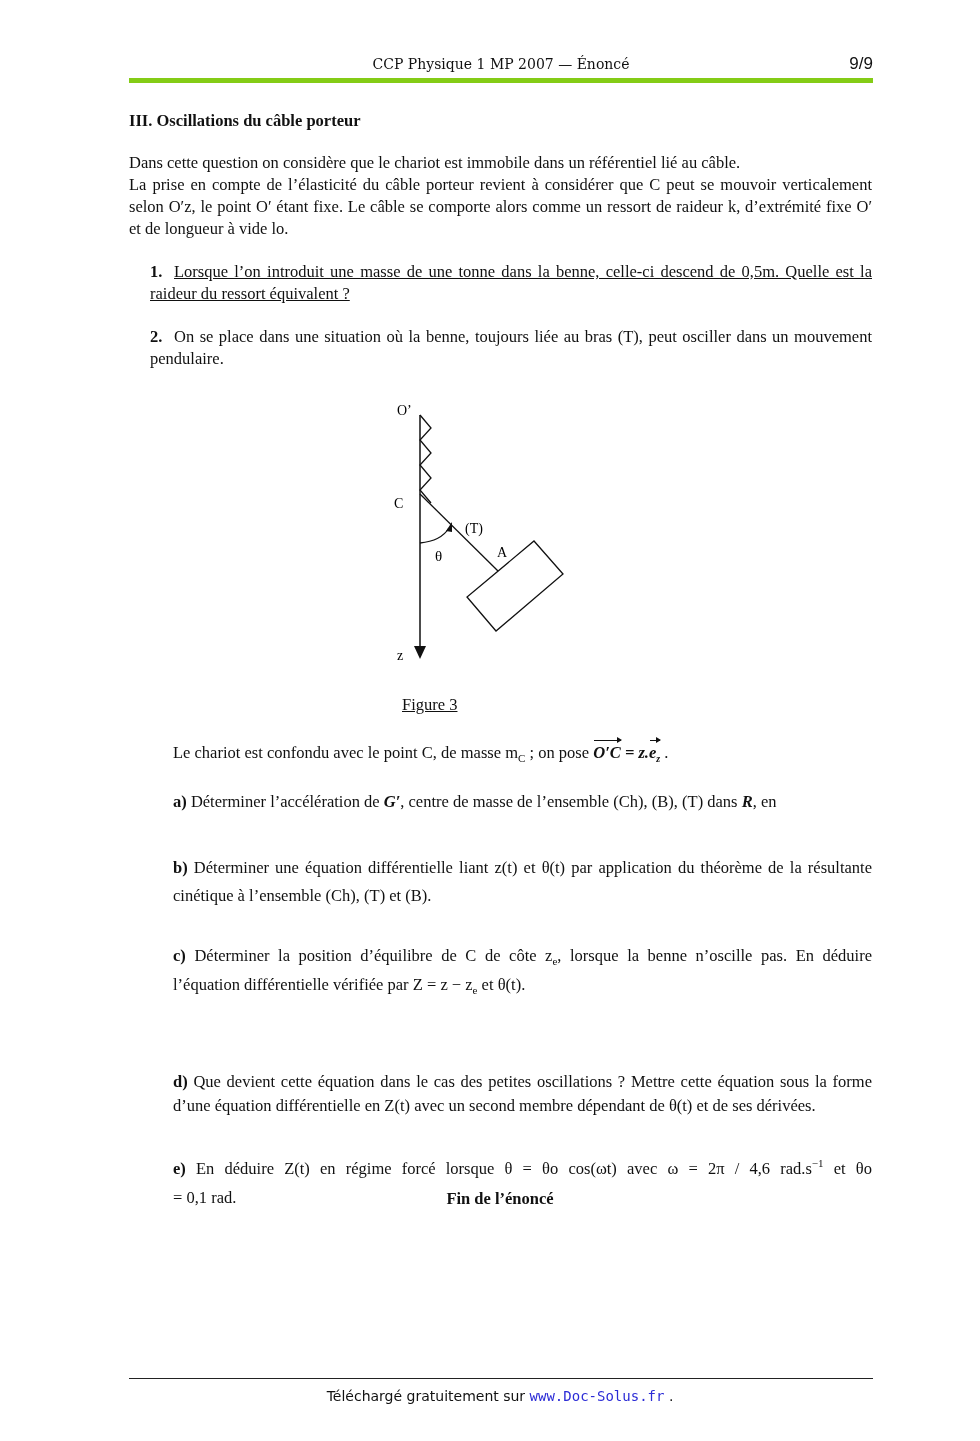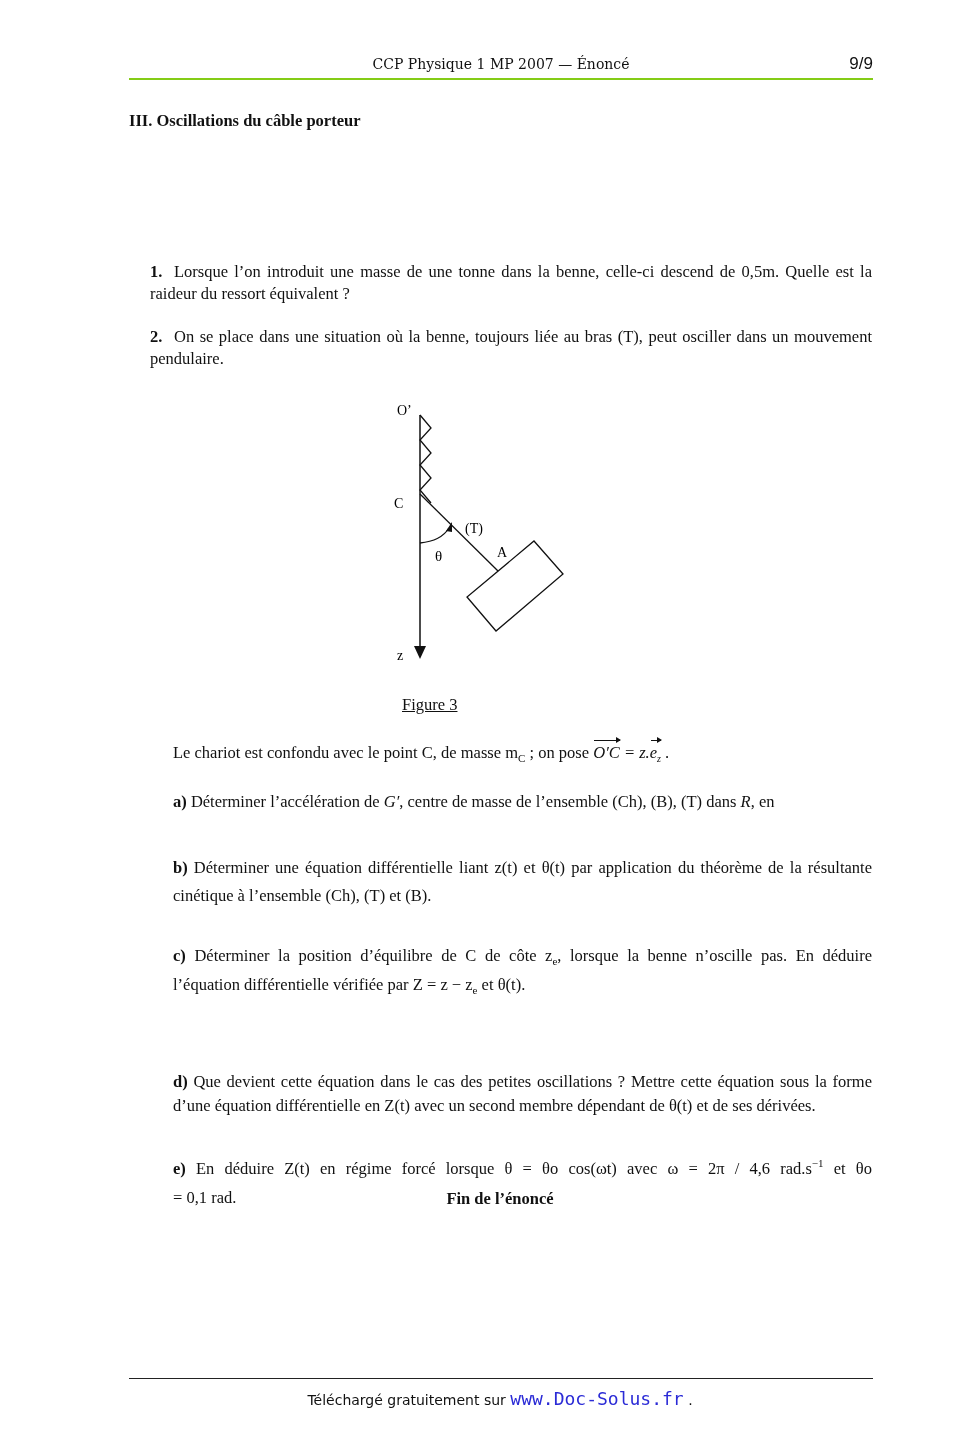--- a/index.html
+++ b/index.html
@@ -1,56 +1,58 @@
 <!DOCTYPE html>
 <html><head>
 <meta charset="utf-8">
 <style>
   html, body { margin:0; padding:0; background:#ffffff; }
   body { width:980px; height:1441px; position:relative; overflow:hidden;
          font-family:"Liberation Serif", serif; color:#111; }
   .abs { position:absolute; }
-  .hdr { left:129px; top:52px; width:744px; height:26px; border-bottom:2px solid #84cc16; }
+  .hdr { left:129px; top:52px; width:744px; height:26px; border-bottom:5px solid #84cc16; }
   .hdr-title { position:absolute; left:0; right:0; top:4px; text-align:center;
                font-family:"DejaVu Serif", serif; font-size:14px; }
   .hdr-page { position:absolute; right:0; top:2px; font-family:Liberation Sans, sans-serif; font-size:17px; }
   .sec { left:129px; top:111px; font-weight:bold; font-size:16.5px; }
   .para { left:129px; width:743px; font-size:16.5px; line-height:22px; text-align:justify; }
   .item { left:150px; width:722px; font-size:16.5px; line-height:22px; text-align:justify; }
   .num { font-weight:bold; display:inline-block; width:24px; }
   .sub { left:173px; width:699px; font-size:16.5px; line-height:25px; text-align:justify; }
   .lbl { font-weight:bold; }
   .math { font-family:"Liberation Serif", serif; }
-  .it { font-style:italic; }
+  .it { font-style:italic;font-weight:bold; }
   .caption { left:402px; top:695px; font-size:16.5px; text-decoration:underline; }
   .fin { left:0; width:1000px; top:1189px; text-align:center; font-weight:bold; font-size:16.5px; }
   .foot-rule { left:129px; top:1378px; width:744px; border-top:1px solid #222; }
   .foot { left:0; width:1000px; top:1388px; text-align:center; font-family:"DejaVu Sans", sans-serif; font-size:14px; }
-  .foot a { color:#2b2bd6; font-family:"DejaVu Sans Mono", monospace; font-size:18px; text-decoration:none; }
+  .foot a { color:#2b2bd6; font-family:"DejaVu Sans Mono", monospace; font-size:14px; text-decoration:none; }
   svg text { font-family:"Liberation Serif", serif; }
   .vec { position:relative; display:inline-block; }
   .vec::before { content:""; position:absolute; left:1px; right:0; top:0px; border-top:1px solid #111; }
   .vec::after { content:""; position:absolute; right:-1px; top:-3px; border-left:5px solid #111;
                 border-top:3px solid transparent; border-bottom:3px solid transparent; }
 </style>
 </head>
 <body>
 
 <div class="abs hdr">
   <span class="hdr-title">CCP Physique 1 MP 2007 — Énoncé</span>
   <span class="hdr-page">9/9</span>
 </div>
 
 <div class="abs sec">III. Oscillations du câble porteur</div>
 
 <div class="abs para" style="top:152px;">
+  <div>Dans cette question on considère que le chariot est immobile dans un référentiel lié au câble.</div>
+  <div>La prise en compte de l’élasticité du câble porteur revient à considérer que C peut se mouvoir verticalement selon O′z, le point O′ étant fixe. Le câble se comporte alors comme un ressort de raideur k, d’extrémité fixe O′ et de longueur à vide lo.</div>
 </div>
 
 <div class="abs item" style="top:261px;">
-  <div style="text-indent:-0px;">
+  <div style="text-indent:-0px;text-decoration:underline;">
     <span class="num">1.</span><span>Lorsque l’on introduit une masse de une tonne dans la benne, celle-ci descend de 0,5m. Quelle est la raideur du ressort équivalent ?</span>
   </div>
 </div>
 
 <div class="abs item" style="top:326px;">
   <span class="num">2.</span><span>On se place dans une situation où la benne, toujours liée au bras (T), peut osciller dans un mouvement pendulaire.</span>
 </div>
 
 <svg class="abs" style="left:0; top:0;" width="980" height="720">
 

